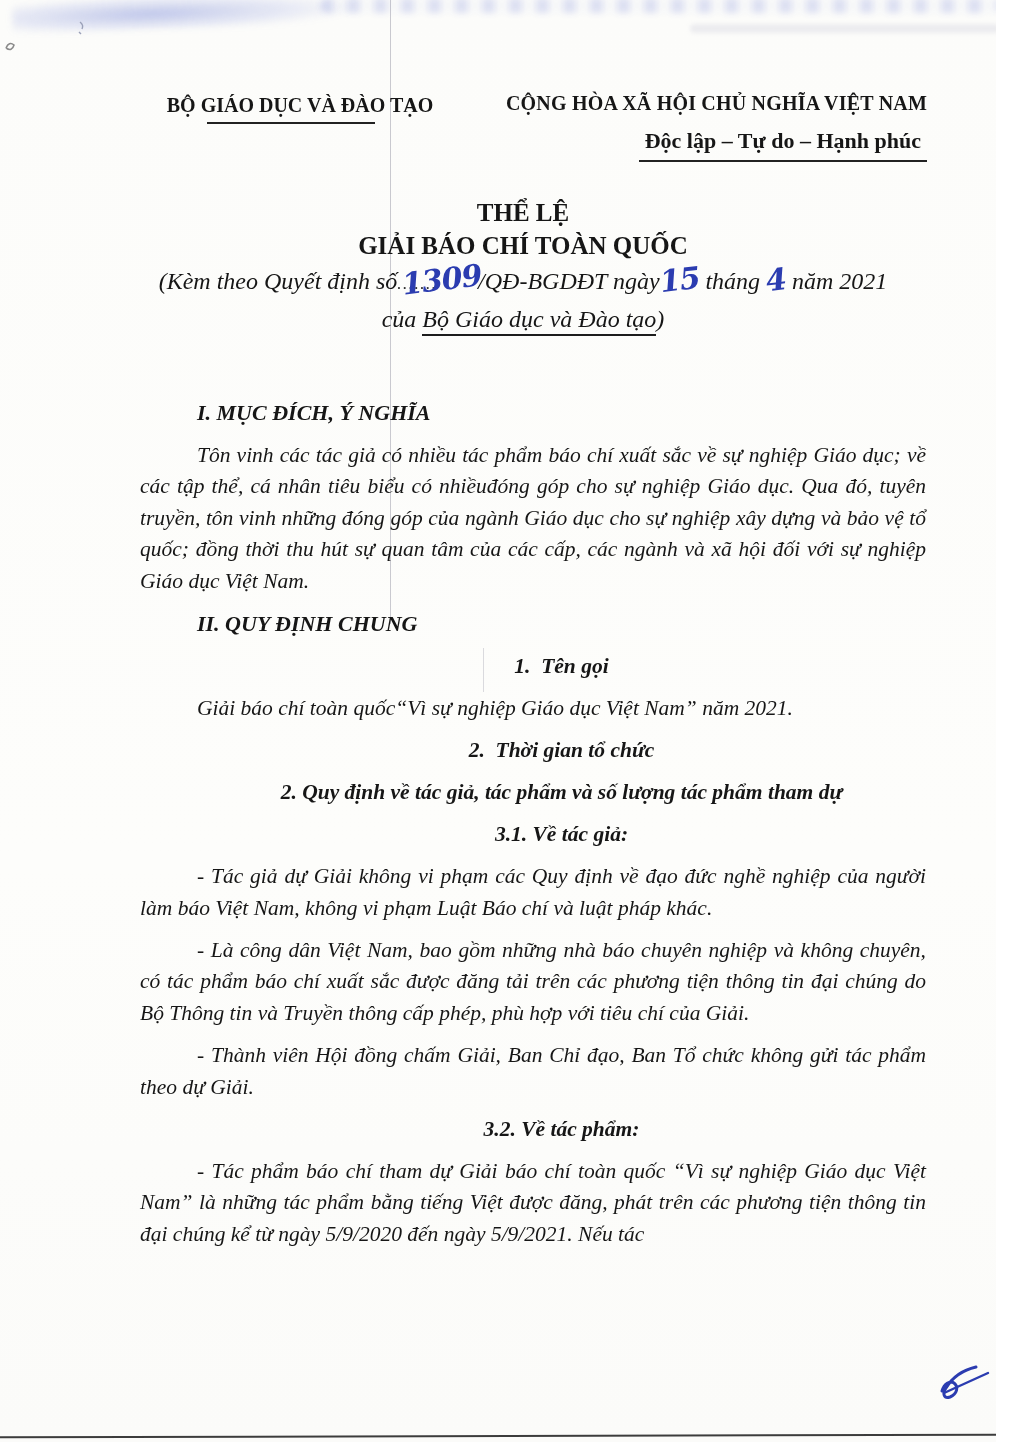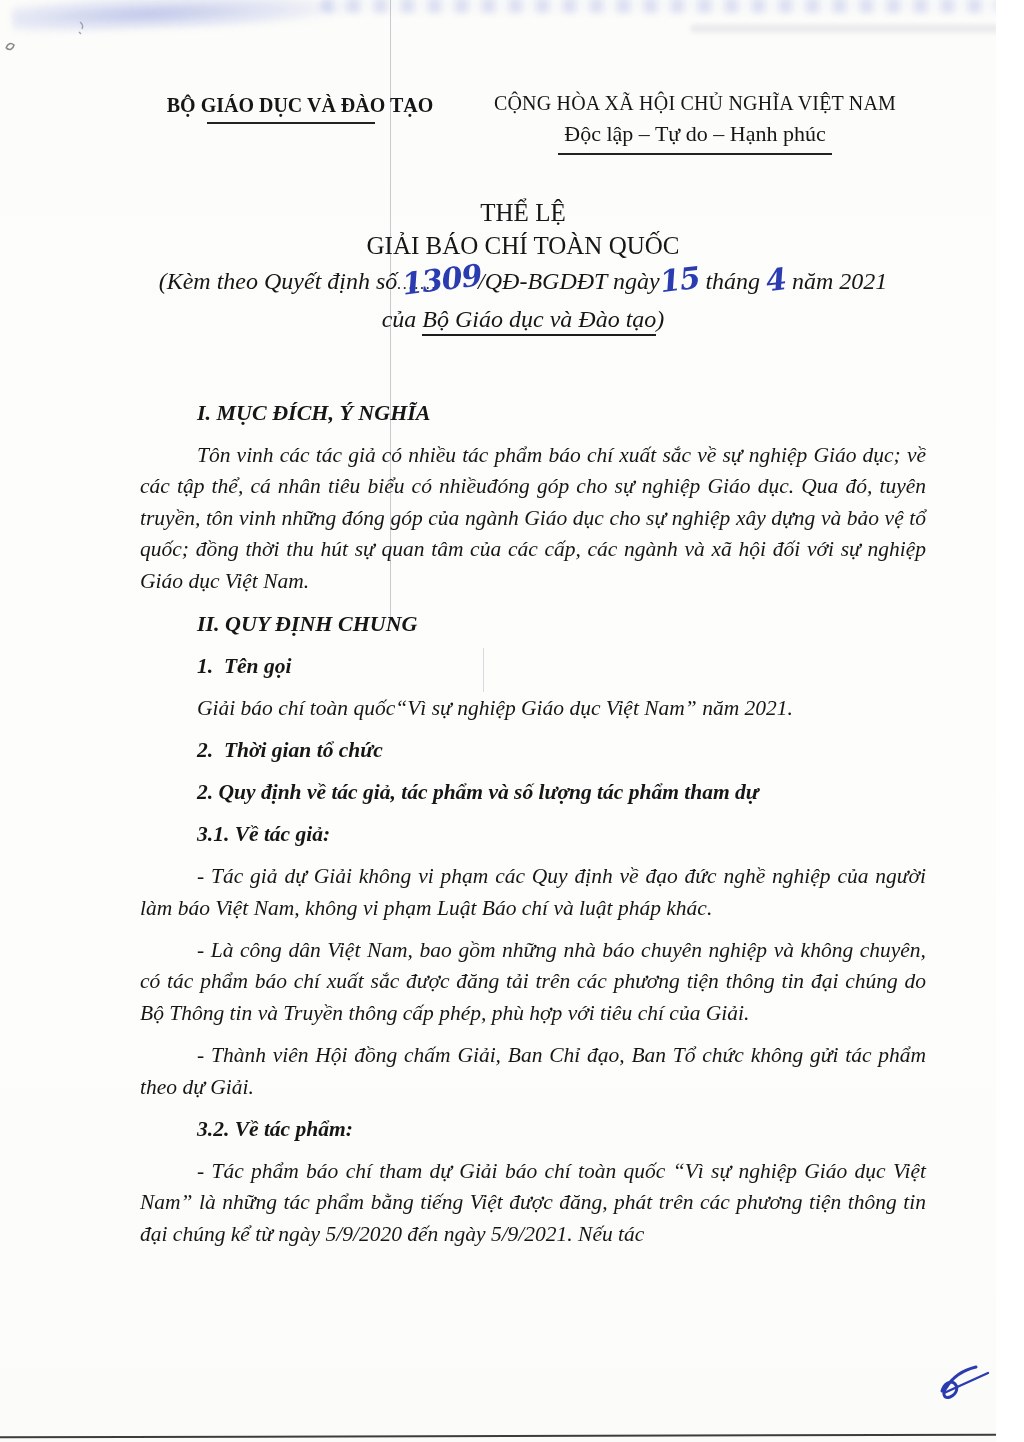--- a/index.html
+++ b/index.html
@@ -28,43 +28,43 @@
   .dot-mark { position:absolute; left:76px; top:20px; }
   .bottom-line { position:absolute; left:0; bottom:5px; width:1024px; height:2px;
     background:#3c3c3c; transform:rotate(-0.15deg); }
 
   
   .hdr-org { position:absolute; left:148px; top:92px; width:304px; text-align:center;
     font-weight:bold; font-size:20px; line-height:26px; }
   .hdr-org .org-text { position:relative; display:inline-block; padding-bottom:6px; }
   .hdr-org .org-text::after { content:""; position:absolute; left:40px; width:168px;
     bottom:0; height:2px; background:#222; }
-  .hdr-nat { position:absolute; left:463px; top:90px; width:464px; text-align:center;
-    font-weight:normal; }
+  .hdr-nat { position:absolute; left:463px; top:90px; width:464px; text-align:right;
+    font-weight:bold; }
   .nat-line1 { font-size:20px; line-height:26px; letter-spacing:.2px; }
-  .nat-motto { display:inline-block; font-size:22px; line-height:26px; margin-top:5px;
+  .nat-motto { display:inline-block; font-size:22px; line-height:26px; margin-top:12px;
     border-bottom:2.5px solid #222; padding:0 6px 6px; }
 
   
   .titleblock { position:absolute; left:120px; top:196px; width:806px; text-align:center; }
-  .t-bold { font-weight:normal; font-size:25px; line-height:33px; }
+  .t-bold { font-weight:bold; font-size:25px; line-height:33px; }
   .t-italic { font-style:italic; font-size:24px; line-height:32px; margin-top:3px; white-space:nowrap; }
   .dots { font-size:17px; letter-spacing:1.5px; color:#2a2a2a; }
   .ink { font-family:"DejaVu Serif", serif; font-style:italic; font-weight:bold;
     color:#2b3cb0; font-size:30px; display:inline-block; transform:rotate(-7deg);
     line-height:18px; letter-spacing:-1px; position:relative; top:1px; }
   .ink-no { margin-left:-36px; margin-right:-3px; }
   .uline { border-bottom:2px solid #1d1d1d; padding-bottom:2px; }
 
   
   .docbody { position:absolute; left:140px; top:397px; width:786px;
     font-size:21.5px; line-height:31.6px; text-align:justify;font-style:italic; }
   .docbody p { margin:0 0 10.5px; text-indent:57px; }
   .h1 { font-weight:bold; font-size:22px; margin:0 0 11px 57px; text-align:left; }
-  .h2 { font-weight:bold; margin:0 0 10.5px 57px; text-align:left; }
+  .h2 { font-weight:bold; margin:0 0 10.5px 57px; text-align:center; }
 
   
   .sig { position:absolute; left:932px; top:1362px; }
 </style>
 </head>
 <body>
 
 <div class="page">
 
   <div class="bleed1"></div>

